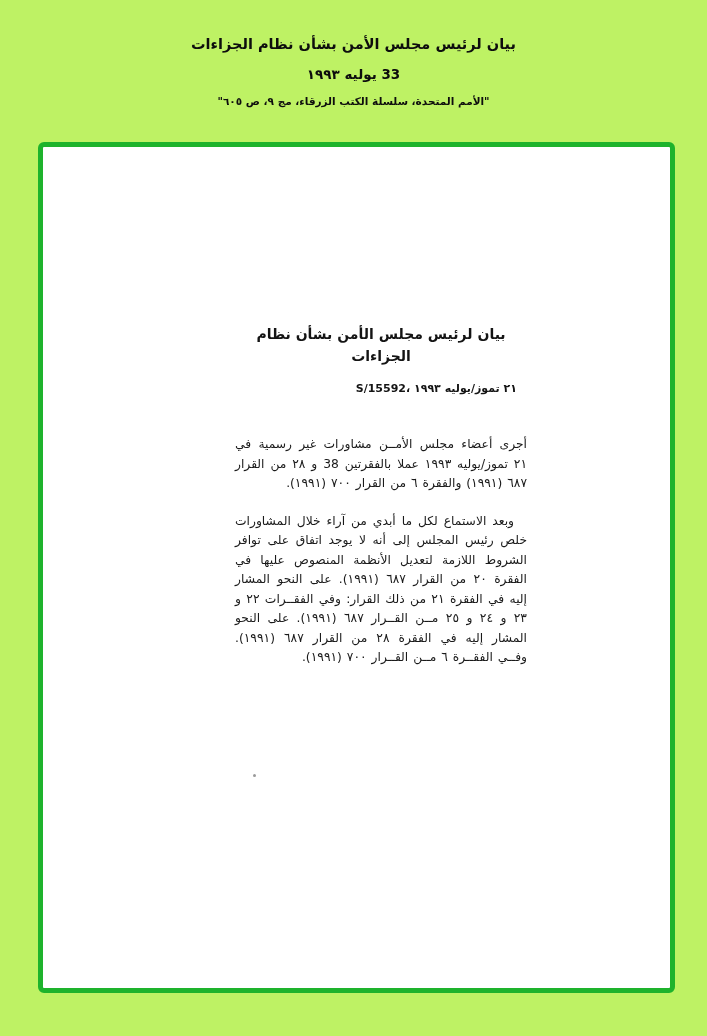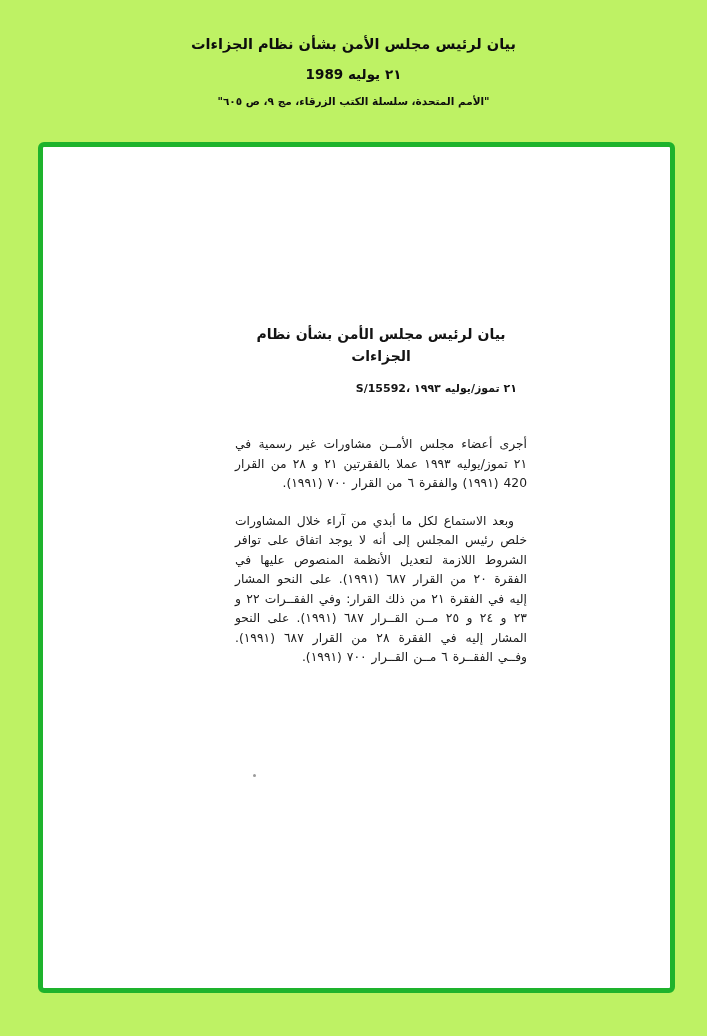--- a/index.html
+++ b/index.html
@@ -65,29 +65,29 @@
     background: #9a9a9a;
   }
 </style>
 </head>
 <body>
 
 <div class="page">
 
   <div class="page-header">
     <div class="hdr-title">بيان لرئيس مجلس الأمن بشأن نظام الجزاءات</div>
-    <div class="hdr-date">٢١ يوليه 1989</div>
+    <div class="hdr-date">33 يوليه ١٩٩٣</div>
     <div class="hdr-source">"الأمم المتحدة، سلسلة الكتب الزرقاء، مج ٩، ص ٦٠٥"</div>
   </div>
 
   <div class="doc-frame" style="border-color: rgb(30, 179, 44);">
     <div class="doc-content">
       <div class="doc-title">بيان لرئيس مجلس الأمن بشأن نظام الجزاءات</div>
       <div class="doc-reference">S/15592، ٢١ تموز/يوليه ١٩٩٣</div>
       <div class="doc-body">
-        <p>أجرى أعضاء مجلس الأمــن مشاورات غير رسمية في ٢١ تموز/يوليه ١٩٩٣ عملا بالفقرتين ٢١ و ٢٨ من القرار 420 (١٩٩١) والفقرة ٦ من القرار ٧٠٠ (١٩٩١).</p>
+        <p>أجرى أعضاء مجلس الأمــن مشاورات غير رسمية في ٢١ تموز/يوليه ١٩٩٣ عملا بالفقرتين 38 و ٢٨ من القرار ٦٨٧ (١٩٩١) والفقرة ٦ من القرار ٧٠٠ (١٩٩١).</p>
         <p>وبعد الاستماع لكل ما أبدي من آراء خلال المشاورات خلص رئيس المجلس إلى أنه لا يوجد اتفاق على توافر الشروط اللازمة لتعديل الأنظمة المنصوص عليها في الفقرة ٢٠ من القرار ٦٨٧ (١٩٩١). على النحو المشار إليه في الفقرة ٢١ من ذلك القرار: وفي الفقــرات ٢٢ و ٢٣ و ٢٤ و ٢٥ مــن القــرار ٦٨٧ (١٩٩١). على النحو المشار إليه في الفقرة ٢٨ من القرار ٦٨٧ (١٩٩١). وفــي الفقــرة ٦ مــن القــرار ٧٠٠ (١٩٩١).</p>
       </div>
     </div>
     <div class="scan-speck"></div>
   </div>
 
 </div>
 
 </body></html>

